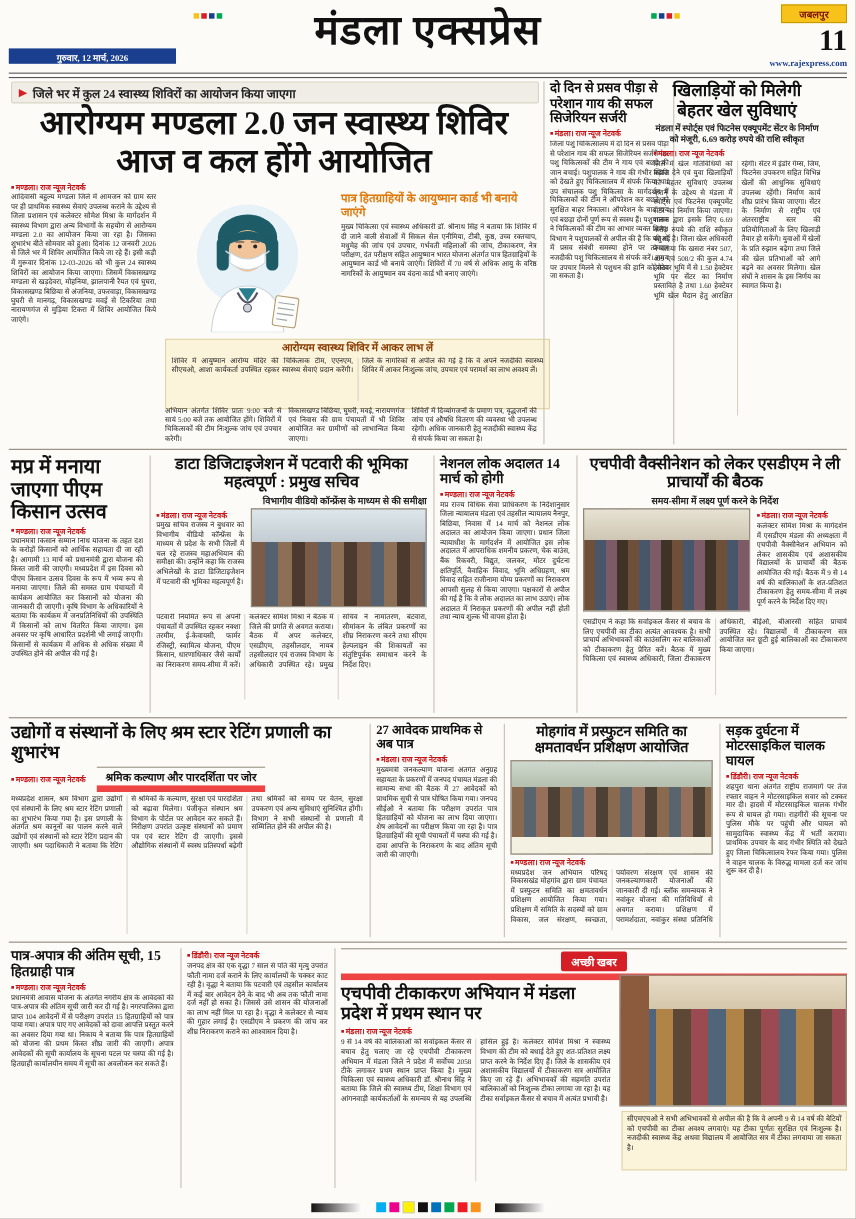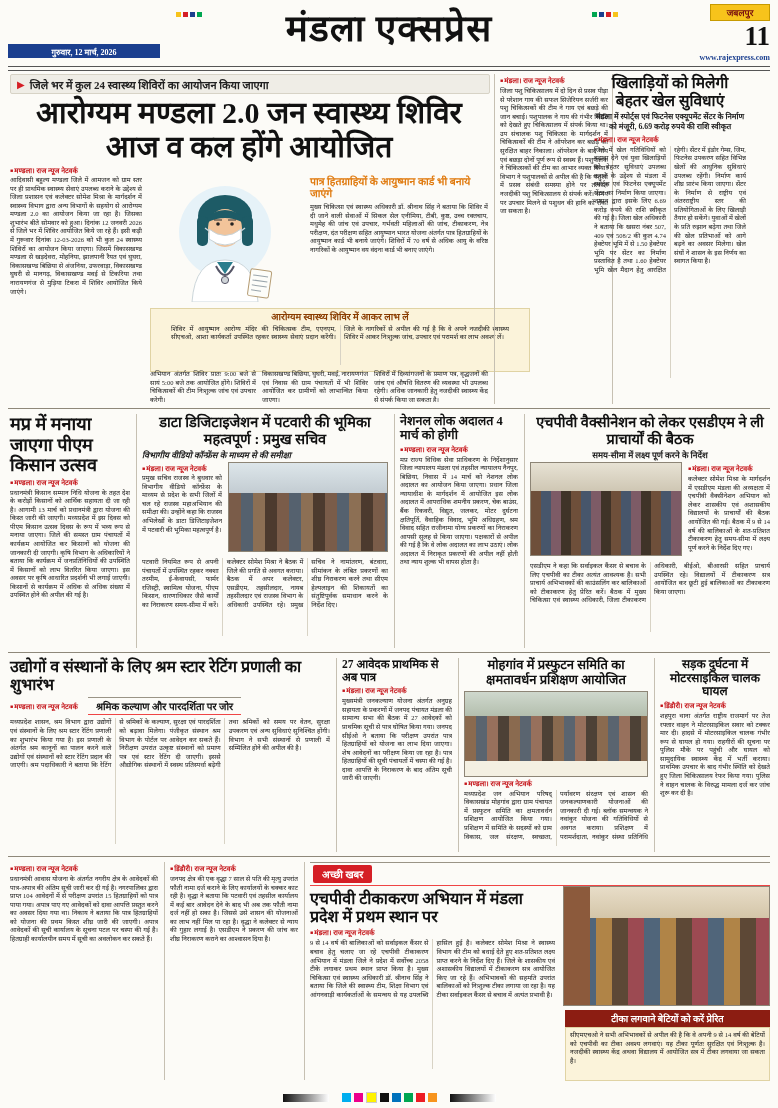--- a/index.html
+++ b/index.html
@@ -32,21 +32,21 @@
   .datebar{background:#1b3f8f;color:#fff;display:flex;align-items:center;justify-content:center;
            font-size:8px;font-weight:700;}
   .edition{background:#f7c31b;color:#7a1010;display:flex;align-items:center;justify-content:center;
            font-size:9px;font-weight:800;border:1px solid #c79a00;}
   .boxed{background:#fbf3da;border:1px solid #e0d3a4;}
   .deco{display:flex;gap:2px;}
   .deco i{width:5px;height:5px;display:inline-block;}
   .cols2{column-count:2;column-gap:8px;column-rule:1px solid #d8d3c5;}
   .cols3{column-count:3;column-gap:8px;column-rule:1px solid #d8d3c5;}
   .badge{background:#d51f26;color:#fff;font-weight:800;font-size:10px;padding:2px 9px;border-radius:2px;}
-  .subbar{border-top:1px solid #9a9486;border-bottom:1px solid #ef4444;font-weight:800;}
+  .subbar{border-top:1px solid #9a9486;border-bottom:6px solid #ef4444;font-weight:800;}
   .cmyk{position:absolute;left:0;right:0;display:flex;justify-content:center;align-items:center;gap:3px;}
   .cmyk i{width:9px;height:9px;display:inline-block;}
   .cmyk .grad{width:46px;height:8px;background:linear-gradient(90deg,#111,#fff);margin:0 10px;}
 </style>
 </head>
 <body>
 
 <div class="page">
 
   <div class="abs datebar" style="left:8px;top:44px;width:152px;height:14px;">गुरुवार, 12 मार्च, 2026</div>
@@ -104,32 +104,33 @@
         <path d="M102 100 h15 M102 105 h15 M102 110 h15 M102 115 h10" stroke="#9aa5ab" stroke-width="1"></path>
       </g>
     </svg>
   </div>
 
   <div class="abs" style="left:310px;top:176px;width:178px;height:126px;">
     <h3 class="hl" style="font-size:10.5px;color:#e07b10;margin-bottom:3px;">पात्र हितग्राहियों के आयुष्मान कार्ड भी बनाये जाएंगे</h3>
     <div class="small" style="height:100px;">मुख्य चिकित्सा एवं स्वास्थ्य अधिकारी डॉ. श्रीनाथ सिंह ने बताया कि शिविर में दी जाने वाली सेवाओं में सिकल सेल एनीमिया, टीबी, कुष्ठ, उच्च रक्तचाप, मधुमेह की जांच एवं उपचार, गर्भवती महिलाओं की जांच, टीकाकरण, नेत्र परीक्षण, दंत परीक्षण सहित आयुष्मान भारत योजना अंतर्गत पात्र हितग्राहियों के आयुष्मान कार्ड भी बनाये जाएंगे। शिविरों में 70 वर्ष से अधिक आयु के वरिष्ठ नागरिकों के आयुष्मान वय वंदना कार्ड भी बनाए जाएंगे।</div>
   </div>
 
-  <div class="abs boxed" style="left:150px;top:308px;width:338px;height:56px;padding:3px 20px;">
+  <div class="abs boxed" style="left:150px;top:308px;width:338px;height:56px;padding:3px 5px;">
     <h3 class="hl" style="font-size:9.5px;color:#8a3c00;text-align:center;margin-bottom:2px;">आरोग्यम स्वास्थ्य शिविर में आकर लाभ लें</h3>
     <div class="small cols2" style="height:40px;">शिविर में आयुष्मान आरोग्य मंदिर की चिकित्सक टीम, एएनएम, सीएचओ, आशा कार्यकर्ता उपस्थित रहकर स्वास्थ्य सेवाएं प्रदान करेंगी। जिले के नागरिकों से अपील की गई है कि वे अपने नजदीकी स्वास्थ्य शिविर में आकर निःशुल्क जांच, उपचार एवं परामर्श का लाभ अवश्य लें।</div>
   </div>
 
   <div class="abs small" style="left:150px;top:370px;width:106px;height:32px;">अभियान अंतर्गत शिविर प्रातः 9:00 बजे से सायं 5:00 बजे तक आयोजित होंगे। शिविरों में चिकित्सकों की टीम निःशुल्क जांच एवं उपचार करेगी।</div>
   <div class="abs small" style="left:262px;top:370px;width:106px;height:32px;">विकासखण्ड बिछिया, घुघरी, मवई, नारायणगंज एवं निवास की ग्राम पंचायतों में भी शिविर आयोजित कर ग्रामीणों को लाभान्वित किया जाएगा।</div>
   <div class="abs small" style="left:374px;top:370px;width:114px;height:32px;">शिविरों में दिव्यांगजनों के प्रमाण पत्र, वृद्धजनों की जांच एवं औषधि वितरण की व्यवस्था भी उपलब्ध रहेगी। अधिक जानकारी हेतु नजदीकी स्वास्थ्य केंद्र से संपर्क किया जा सकता है।</div>
 
   <div class="vline" style="left:494px;top:74px;height:330px;"></div>
 
   <div class="abs" style="left:500px;top:74px;width:108px;height:330px;">
+    <h2 class="hl" style="font-size:12px;">दो दिन से प्रसव पीड़ा से परेशान गाय की सफल सिजेरियन सर्जरी</h2>
     <p class="byline">मंडला। राज न्यूज नेटवर्क</p>
     <div class="small" style="height:256px;">जिला पशु चिकित्सालय में दो दिन से प्रसव पीड़ा से परेशान गाय की सफल सिजेरियन सर्जरी कर पशु चिकित्सकों की टीम ने गाय एवं बछड़े की जान बचाई। पशुपालक ने गाय की गंभीर स्थिति को देखते हुए चिकित्सालय में संपर्क किया था। उप संचालक पशु चिकित्सा के मार्गदर्शन में चिकित्सकों की टीम ने ऑपरेशन कर बछड़े को सुरक्षित बाहर निकाला। ऑपरेशन के बाद गाय एवं बछड़ा दोनों पूर्ण रूप से स्वस्थ हैं। पशुपालक ने चिकित्सकों की टीम का आभार व्यक्त किया। विभाग ने पशुपालकों से अपील की है कि पशुओं में प्रसव संबंधी समस्या होने पर तत्काल नजदीकी पशु चिकित्सालय से संपर्क करें। समय पर उपचार मिलने से पशुधन की हानि को रोका जा सकता है।</div>
   </div>
 
   <div class="vline" style="left:612px;top:74px;height:330px;"></div>
 
   <div class="abs" style="left:594px;top:74px;width:152px;height:330px;">
     <h2 class="hl" style="font-size:15.5px;text-align:center;">खिलाड़ियों को मिलेगी बेहतर खेल सुविधाएं</h2>
     <p style="font-size:7.8px;font-weight:700;text-align:center;margin:3px 0;color:#222;line-height:1.25;">मंडला में स्पोर्ट्स एवं फिटनेस एक्यूपमेंट सेंटर के निर्माण को मंजूरी, 6.69 करोड़ रुपये की राशि स्वीकृत</p>
     <p class="byline">मंडला। राज न्यूज नेटवर्क</p>
@@ -141,33 +142,33 @@
   <div class="abs" style="left:10px;top:414px;width:120px;height:234px;">
     <h2 class="hl" style="font-size:18px;">मप्र में मनाया जाएगा पीएम किसान उत्सव</h2>
     <p class="byline">मण्डला। राज न्यूज नेटवर्क</p>
     <div class="small" style="height:166px;">प्रधानमंत्री किसान सम्मान निधि योजना के तहत देश के करोड़ों किसानों को आर्थिक सहायता दी जा रही है। आगामी 13 मार्च को प्रधानमंत्री द्वारा योजना की किस्त जारी की जाएगी। मध्यप्रदेश में इस दिवस को पीएम किसान उत्सव दिवस के रूप में भव्य रूप से मनाया जाएगा। जिले की समस्त ग्राम पंचायतों में कार्यक्रम आयोजित कर किसानों को योजना की जानकारी दी जाएगी। कृषि विभाग के अधिकारियों ने बताया कि कार्यक्रम में जनप्रतिनिधियों की उपस्थिति में किसानों को लाभ वितरित किया जाएगा। इस अवसर पर कृषि आधारित प्रदर्शनी भी लगाई जाएगी। किसानों से कार्यक्रम में अधिक से अधिक संख्या में उपस्थित होने की अपील की गई है।</div>
   </div>
 
   <div class="vline" style="left:136px;top:414px;height:234px;"></div>
 
   <div class="abs" style="left:142px;top:414px;width:246px;height:234px;">
     <h2 class="hl" style="font-size:14.5px;text-align:center;">डाटा डिजिटाइजेशन में पटवारी की भूमिका महत्वपूर्ण : प्रमुख सचिव</h2>
-    <p style="font-size:8.5px;font-weight:700;text-align:left;margin:2px 0;color:#222;font-style:italic;">विभागीय वीडियो कॉन्फ्रेंस के माध्यम से की समीक्षा</p>
+    <p style="font-size:8.5px;font-weight:700;text-align:right;margin:2px 0;color:#222;">विभागीय वीडियो कॉन्फ्रेंस के माध्यम से की समीक्षा</p>
     <div style="position:relative;height:92px;margin-top:2px;">
       <p class="byline" style="position:absolute;left:0;top:0;">मंडला। राज न्यूज नेटवर्क</p>
       <div class="small" style="position:absolute;left:0;top:12px;width:80px;height:80px;">प्रमुख सचिव राजस्व ने बुधवार को विभागीय वीडियो कॉन्फ्रेंस के माध्यम से प्रदेश के सभी जिलों में चल रहे राजस्व महाअभियान की समीक्षा की। उन्होंने कहा कि राजस्व अभिलेखों के डाटा डिजिटाइजेशन में पटवारी की भूमिका महत्वपूर्ण है।</div>
       <div class="photo ph-meeting" style="position:absolute;right:0;top:0;width:158px;height:88px;"></div>
     </div>
     <div class="small cols3" style="height:78px;margin-top:4px;">पटवारी नियमित रूप से अपनी पंचायतों में उपस्थित रहकर नक्शा तरमीम, ई-केवायसी, फार्मर रजिस्ट्री, स्वामित्व योजना, पीएम किसान, धारणाधिकार जैसे कार्यों का निराकरण समय-सीमा में करें। कलेक्टर सोमेश मिश्रा ने बैठक में जिले की प्रगति से अवगत कराया। बैठक में अपर कलेक्टर, एसडीएम, तहसीलदार, नायब तहसीलदार एवं राजस्व विभाग के अधिकारी उपस्थित रहे। प्रमुख सचिव ने नामांतरण, बंटवारा, सीमांकन के लंबित प्रकरणों का शीघ्र निराकरण करने तथा सीएम हेल्पलाइन की शिकायतों का संतुष्टिपूर्वक समाधान करने के निर्देश दिए।</div>
   </div>
 
   <div class="vline" style="left:394px;top:414px;height:234px;"></div>
 
   <div class="abs" style="left:400px;top:414px;width:118px;height:234px;">
-    <h2 class="hl" style="font-size:12.5px;">नेशनल लोक अदालत 4 मार्च को होगी</h2>
+    <h2 class="hl" style="font-size:12.5px;">नेशनल लोक अदालत 14 मार्च को होगी</h2>
     <p class="byline">मण्डला। राज न्यूज नेटवर्क</p>
     <div class="small" style="height:186px;">मप्र राज्य विधिक सेवा प्राधिकरण के निर्देशानुसार जिला न्यायालय मंडला एवं तहसील न्यायालय नैनपुर, बिछिया, निवास में 14 मार्च को नेशनल लोक अदालत का आयोजन किया जाएगा। प्रधान जिला न्यायाधीश के मार्गदर्शन में आयोजित इस लोक अदालत में आपराधिक शमनीय प्रकरण, चेक बाउंस, बैंक रिकवरी, विद्युत, जलकर, मोटर दुर्घटना क्षतिपूर्ति, वैवाहिक विवाद, भूमि अधिग्रहण, श्रम विवाद सहित राजीनामा योग्य प्रकरणों का निराकरण आपसी सुलह से किया जाएगा। पक्षकारों से अपील की गई है कि वे लोक अदालत का लाभ उठाएं। लोक अदालत में निराकृत प्रकरणों की अपील नहीं होती तथा न्याय शुल्क भी वापस होता है।</div>
   </div>
 
   <div class="vline" style="left:524px;top:414px;height:234px;"></div>
 
   <div class="abs" style="left:530px;top:414px;width:240px;height:234px;">
     <h2 class="hl" style="font-size:14.5px;text-align:center;">एचपीवी वैक्सीनेशन को लेकर एसडीएम ने ली प्राचार्यों की बैठक</h2>
     <p style="font-size:8.5px;font-weight:700;text-align:center;margin:2px 0;color:#222;">समय-सीमा में लक्ष्य पूर्ण करने के निर्देश</p>
     <div style="position:relative;height:96px;margin-top:2px;">
@@ -202,51 +203,51 @@
   <div class="abs" style="left:464px;top:658px;width:184px;height:194px;">
     <h2 class="hl" style="font-size:13px;text-align:center;">मोहगांव में प्रस्फुटन समिति का क्षमतावर्धन प्रशिक्षण आयोजित</h2>
     <div class="photo ph-group" style="width:182px;height:84px;margin-top:3px;"></div>
     <p class="byline">मण्डला। राज न्यूज नेटवर्क</p>
     <div class="small cols2" style="height:56px;">मध्यप्रदेश जन अभियान परिषद् विकासखंड मोहगांव द्वारा ग्राम पंचायत में प्रस्फुटन समिति का क्षमतावर्धन प्रशिक्षण आयोजित किया गया। प्रशिक्षण में समिति के सदस्यों को ग्राम विकास, जल संरक्षण, स्वच्छता, पर्यावरण संरक्षण एवं शासन की जनकल्याणकारी योजनाओं की जानकारी दी गई। ब्लॉक समन्वयक ने नवांकुर योजना की गतिविधियों से अवगत कराया। प्रशिक्षण में परामर्शदाता, नवांकुर संस्था प्रतिनिधि एवं समिति सदस्य उपस्थित रहे। समापन पर सदस्यों ने ग्राम विकास में सक्रिय भूमिका निभाने का संकल्प लिया।</div>
   </div>
 
   <div class="vline" style="left:654px;top:658px;height:194px;"></div>
 
   <div class="abs" style="left:660px;top:658px;width:110px;height:194px;">
-    <h2 class="hl" style="font-size:12px;text-align:center;">सड़क दुर्घटना में मोटरसाइकिल चालक घायल</h2>
+    <h2 class="hl" style="font-size:12px;">सड़क दुर्घटना में मोटरसाइकिल चालक घायल</h2>
     <p class="byline">डिंडौरी। राज न्यूज नेटवर्क</p>
     <div class="small" style="height:134px;">शहपुरा थाना अंतर्गत राष्ट्रीय राजमार्ग पर तेज रफ्तार वाहन ने मोटरसाइकिल सवार को टक्कर मार दी। हादसे में मोटरसाइकिल चालक गंभीर रूप से घायल हो गया। राहगीरों की सूचना पर पुलिस मौके पर पहुंची और घायल को सामुदायिक स्वास्थ्य केंद्र में भर्ती कराया। प्राथमिक उपचार के बाद गंभीर स्थिति को देखते हुए जिला चिकित्सालय रेफर किया गया। पुलिस ने वाहन चालक के विरुद्ध मामला दर्ज कर जांच शुरू कर दी है।</div>
   </div>
 
   <div class="hline" style="top:856px;"></div>
 
   <div class="abs" style="left:10px;top:862px;width:148px;height:218px;">
+    <h2 class="hl" style="font-size:12.5px;">पात्र-अपात्र की अंतिम सूची, 15 हितग्राही पात्र</h2>
     <p class="byline">मण्डला। राज न्यूज नेटवर्क</p>
     <div class="small" style="height:156px;">प्रधानमंत्री आवास योजना के अंतर्गत नगरीय क्षेत्र के आवेदकों की पात्र-अपात्र की अंतिम सूची जारी कर दी गई है। नगरपालिका द्वारा प्राप्त 104 आवेदनों में से परीक्षण उपरांत 15 हितग्राहियों को पात्र पाया गया। अपात्र पाए गए आवेदकों को दावा आपत्ति प्रस्तुत करने का अवसर दिया गया था। निकाय ने बताया कि पात्र हितग्राहियों को योजना की प्रथम किस्त शीघ्र जारी की जाएगी। अपात्र आवेदकों की सूची कार्यालय के सूचना पटल पर चस्पा की गई है। हितग्राही कार्यालयीन समय में सूची का अवलोकन कर सकते हैं।</div>
   </div>
 
   <div class="vline" style="left:164px;top:862px;height:218px;"></div>
 
   <div class="abs" style="left:170px;top:862px;width:128px;height:218px;">
     <p class="byline">डिंडौरी। राज न्यूज नेटवर्क</p>
     <div class="small" style="height:154px;">जनपद क्षेत्र की एक वृद्धा 7 साल से पति की मृत्यु उपरांत फौती नामा दर्ज कराने के लिए कार्यालयों के चक्कर काट रही है। वृद्धा ने बताया कि पटवारी एवं तहसील कार्यालय में कई बार आवेदन देने के बाद भी अब तक फौती नामा दर्ज नहीं हो सका है। जिससे उसे शासन की योजनाओं का लाभ नहीं मिल पा रहा है। वृद्धा ने कलेक्टर से न्याय की गुहार लगाई है। एसडीएम ने प्रकरण की जांच कर शीघ्र निराकरण कराने का आश्वासन दिया है।</div>
   </div>
 
   <div class="vline" style="left:304px;top:862px;height:218px;"></div>
 
   <div class="abs" style="left:310px;top:862px;width:460px;height:218px;">
-    <div class="subbar" style="display:flex;align-items:center;gap:10px;padding:2px 3px;">
+    <div class="subbar" style="display:flex;align-items:center;gap:10px;padding:2px 3px;flex-direction:column;">
       <span class="badge">अच्छी खबर</span>
     </div>
     <h2 class="hl" style="font-size:16px;width:245px;margin-top:4px;">एचपीवी टीकाकरण अभियान में मंडला प्रदेश में प्रथम स्थान पर</h2>
     <p class="byline">मंडला। राज न्यूज नेटवर्क</p>
     <div class="small cols2" style="width:245px;height:130px;">9 से 14 वर्ष की बालिकाओं को सर्वाइकल कैंसर से बचाव हेतु चलाए जा रहे एचपीवी टीकाकरण अभियान में मंडला जिले ने प्रदेश में सर्वोच्च 2058 टीके लगाकर प्रथम स्थान प्राप्त किया है। मुख्य चिकित्सा एवं स्वास्थ्य अधिकारी डॉ. श्रीनाथ सिंह ने बताया कि जिले की स्वास्थ्य टीम, शिक्षा विभाग एवं आंगनवाड़ी कार्यकर्ताओं के समन्वय से यह उपलब्धि हासिल हुई है। कलेक्टर सोमेश मिश्रा ने स्वास्थ्य विभाग की टीम को बधाई देते हुए शत-प्रतिशत लक्ष्य प्राप्त करने के निर्देश दिए हैं। जिले के शासकीय एवं अशासकीय विद्यालयों में टीकाकरण सत्र आयोजित किए जा रहे हैं। अभिभावकों की सहमति उपरांत बालिकाओं को निःशुल्क टीका लगाया जा रहा है। यह टीका सर्वाइकल कैंसर से बचाव में अत्यंत प्रभावी है।</div>
     <div class="photo ph-door" style="position:absolute;right:0;top:24px;width:205px;height:118px;"></div>
     <div class="abs" style="right:0;top:148px;width:205px;height:68px;">
-      <div style="background:#8c1d12;color:#fff;font-weight:800;font-size:9.5px;text-align:center;padding:2px 0;">टीका लगवाने बेटियों को करें प्रेरित</div>
       <div class="small boxed" style="height:46px;padding:3px 4px;">सीएमएचओ ने सभी अभिभावकों से अपील की है कि वे अपनी 9 से 14 वर्ष की बेटियों को एचपीवी का टीका अवश्य लगवाएं। यह टीका पूर्णतः सुरक्षित एवं निःशुल्क है। नजदीकी स्वास्थ्य केंद्र अथवा विद्यालय में आयोजित सत्र में टीका लगवाया जा सकता है।</div>
     </div>
   </div>
 
   <div class="cmyk" style="top:1092px;">
     <span class="grad"></span>
     <i style="background:#00aeef"></i>
       <i style="background:#ec008c"></i>
       <i style="background:#fff200;border:1px solid #ccc"></i>
     <i style="background:#111"></i>

